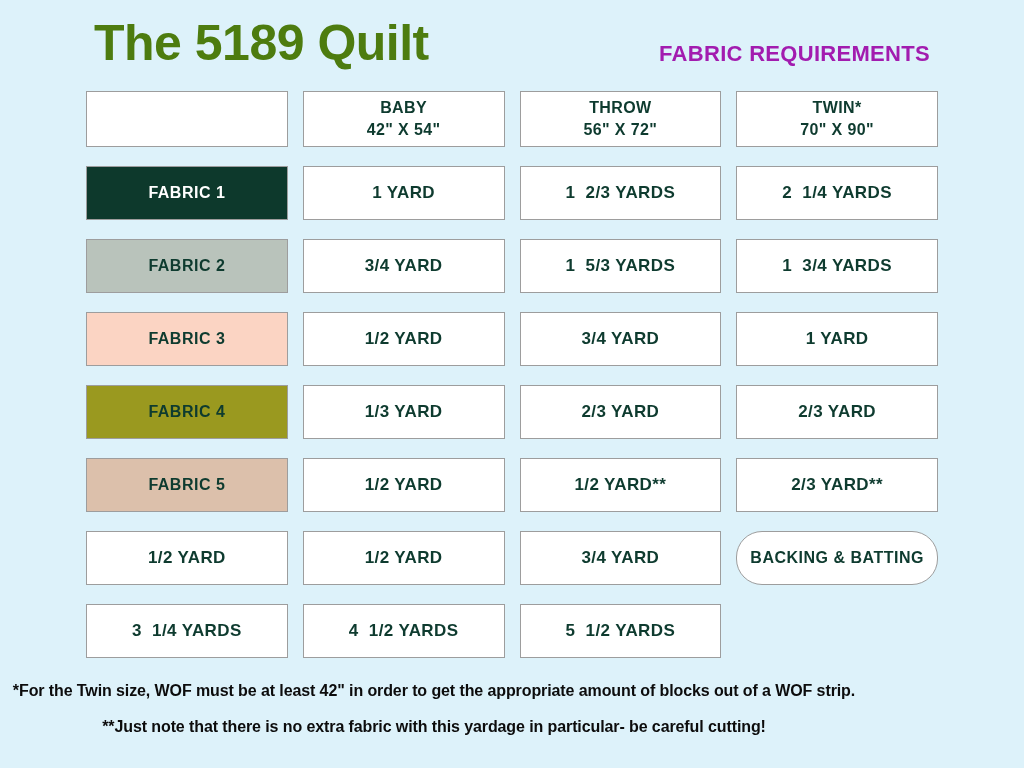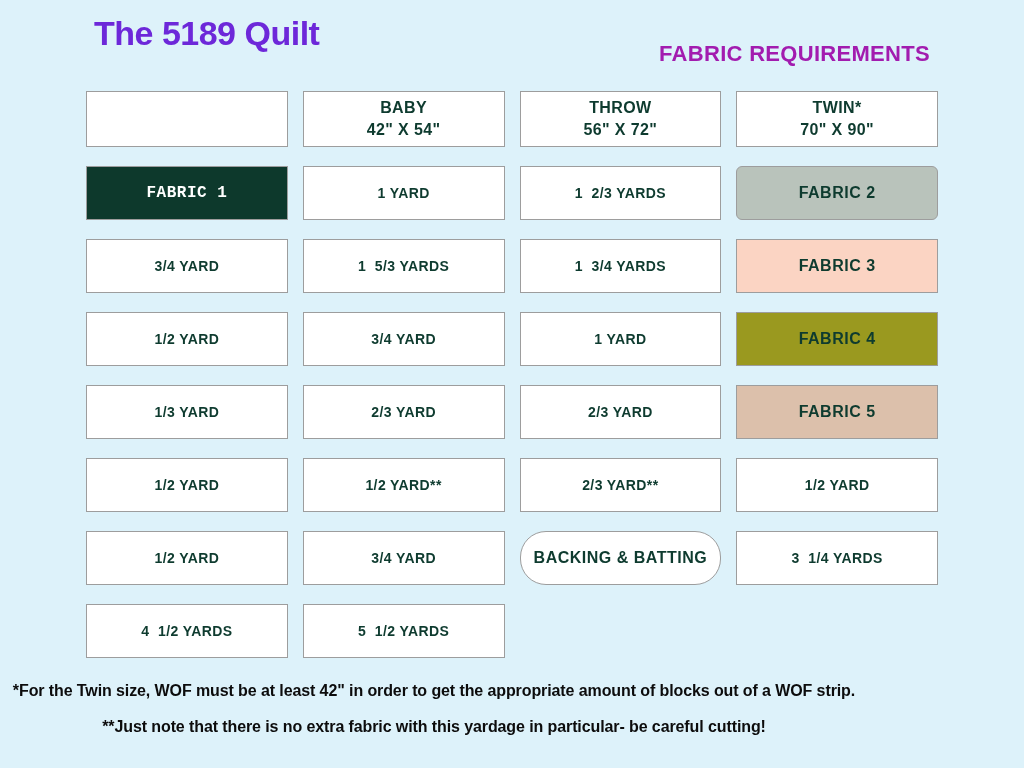--- a/index.html
+++ b/index.html
@@ -4,22 +4,22 @@
 <style>
   * { margin: 0; padding: 0; box-sizing: border-box; }
   html, body { width: 1024px; height: 768px; overflow: hidden; }
   body {
     background: #ddf2fa;
     font-family: "Liberation Sans", sans-serif;
     position: relative;
   }
   .title {
     position: absolute; left: 94px; top: 14px;
-    font-size: 34px; font-weight: bold;
-    color: #6d28d9; letter-spacing: -0.5px;
+    font-size: 50px; font-weight: bold;
+    color: #4d7c0f; letter-spacing: -0.5px;
   }
   .subtitle {
     position: absolute; right: 94px; top: 41px;
     font-size: 22px; font-weight: bold;
     color: #a21caf; letter-spacing: 0.3px;
   }
   .grid {
     position: absolute; left: 86px; top: 91px; width: 852px;
     display: grid;
     grid-template-columns: repeat(4, 1fr);
@@ -29,21 +29,21 @@
   .cell {
     background: #ffffff;
     border: 1.5px solid #9d9d9d;
     display: flex; align-items: center; justify-content: center;
     color: #0e3b2f; font-weight: bold;
     text-align: center;
   }
   .corner-cell { }
   .header-cell { flex-direction: column; font-size: 16px; line-height: 22px; letter-spacing: 0.4px; }
   .label-cell  { font-size: 16px; letter-spacing: 0.5px; }
-  .value-cell  { font-size: 14px; letter-spacing: 0.4px; white-space: pre; }
+  .value-cell  { font-size: 17px; letter-spacing: 0.4px; white-space: pre; }
   .footnote {
     position: absolute; left: 0; width: 868px;
     text-align: center; font-weight: bold;
     color: #0c0c0c; font-size: 16px; letter-spacing: -0.1px;
   }
   .fn1 { top: 682px; }
   .fn2 { top: 718px; }
 </style>
 </head>
 <body>
@@ -60,25 +60,26 @@
   </div>
   <div class="cell header-cell">
     <div>THROW</div>
     <div>56" X 72"</div>
   </div>
   <div class="cell header-cell">
     <div>TWIN*</div>
     <div>70" X 90"</div>
   </div>
 
-  <div class="cell label-cell" style="background-color: rgb(13, 57, 44); color: rgb(255, 255, 255); font-family: Liberation Mono, monospace;">FABRIC 1</div>
+  <div class="cell label-cell" style="background-color: rgb(13, 57, 44); color: rgb(255, 255, 255);">FABRIC 1</div>
   <div class="cell value-cell">1 YARD</div>
   <div class="cell value-cell">1  2/3 YARDS</div>
+  <div class="cell value-cell">2  1/4 YARDS</div>
 
-  <div class="cell label-cell" style="background-color: rgb(185, 195, 187); color: rgb(14, 59, 47); border-radius: 6px;">FABRIC 2</div>
+  <div class="cell label-cell" style="background-color: rgb(185, 195, 187); color: rgb(14, 59, 47);">FABRIC 2</div>
   <div class="cell value-cell">3/4 YARD</div>
   <div class="cell value-cell">1  5/3 YARDS</div>
   <div class="cell value-cell">1  3/4 YARDS</div>
 
   <div class="cell label-cell" style="background-color: rgb(251, 212, 195); color: rgb(14, 59, 47);">FABRIC 3</div>
   <div class="cell value-cell">1/2 YARD</div>
   <div class="cell value-cell">3/4 YARD</div>
   <div class="cell value-cell">1 YARD</div>
 
   <div class="cell label-cell" style="background-color: rgb(154, 153, 31); color: rgb(14, 59, 47);">FABRIC 4</div>

